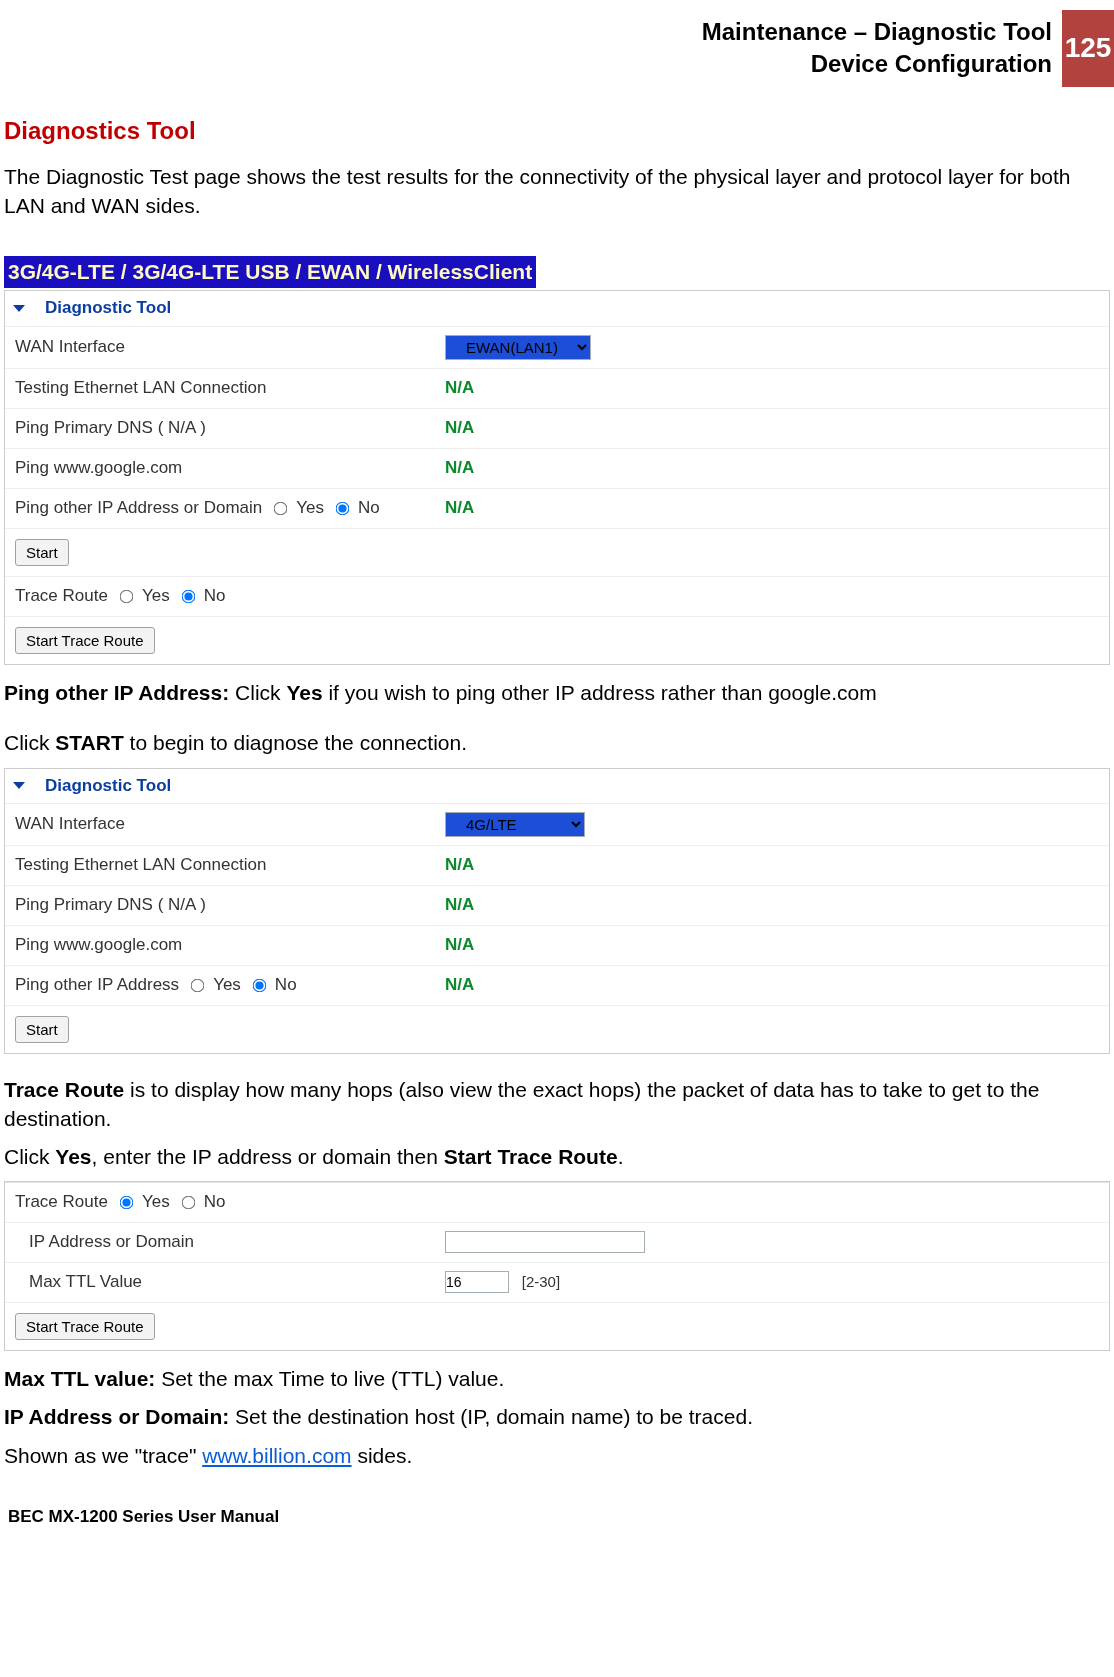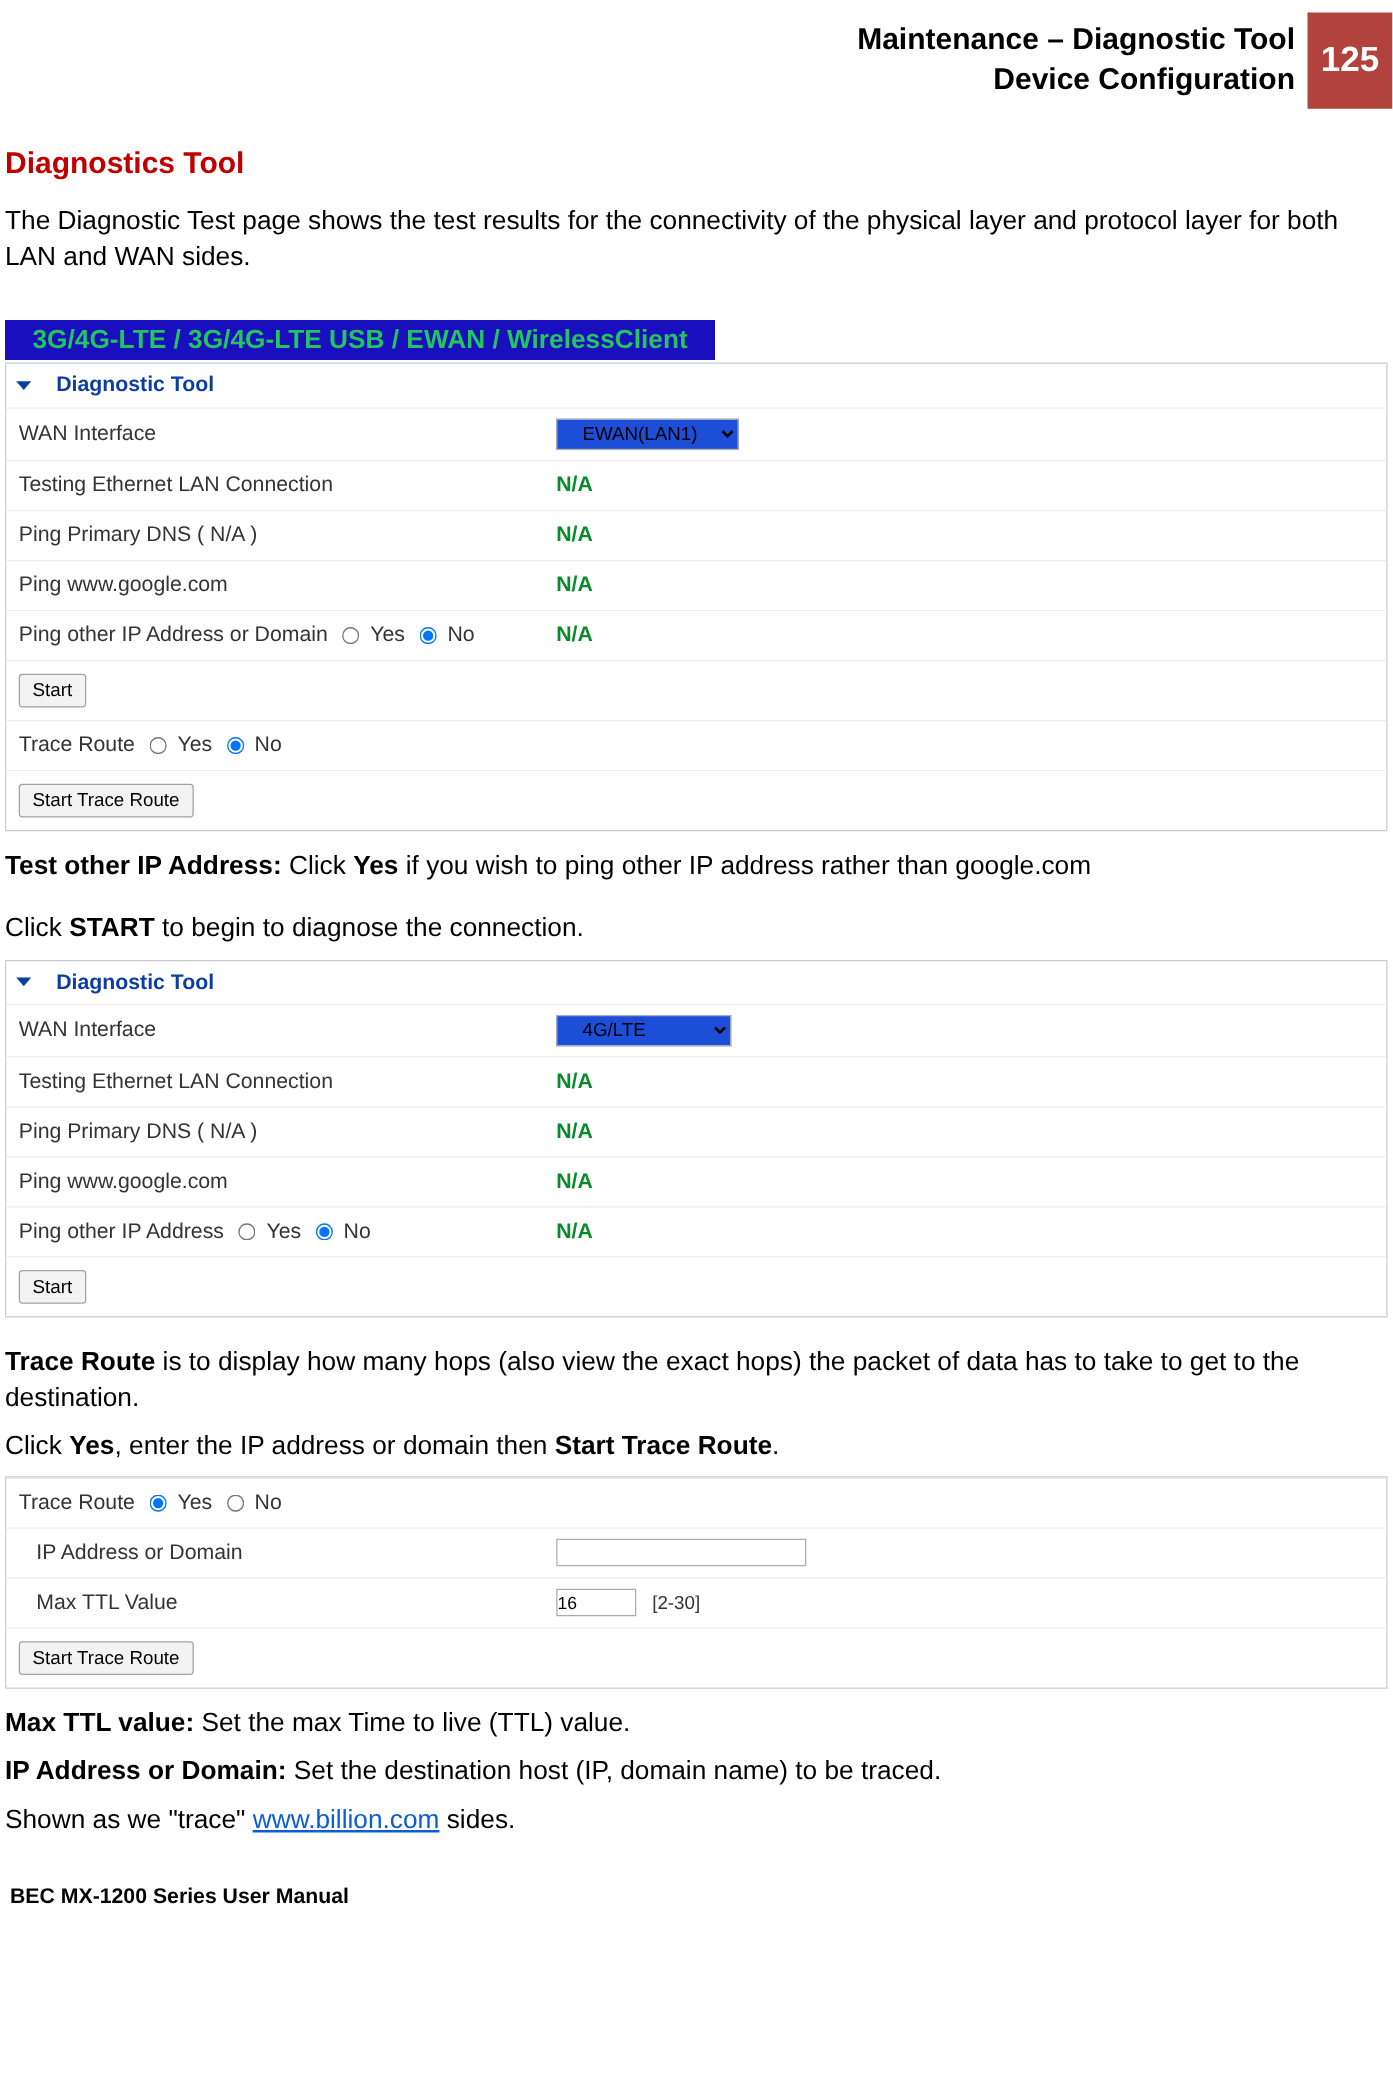--- a/index.html
+++ b/index.html
@@ -22,39 +22,39 @@
     font-weight: bold;
     font-size: 24px;
     padding: 6px 10px 6px 0;
     color: #000;
   }
   .header-pagenum {
     background: #b1423e;
     color: #fff;
     font-weight: bold;
     font-size: 28px;
-    width: 68px;
+    width: 52px;
     display: flex;
     align-items: center;
     justify-content: center;
   }
   .content { padding: 0 4px 0 4px; }
   .h-red {
     color: #c00000;
     font-weight: bold;
     font-size: 24px;
     margin: 18px 0 16px 0;
   }
   p { margin: 10px 0; }
   .banner {
     background: #1a0fbe;
-    color: #22c55e;
+    color: #fef9c3;
     font-weight: bold;
     display: inline-block;
-    padding: 2px 22px;
+    padding: 2px 4px;
     margin-top: 26px;
     font-size: 21px;
   }
   .panel {
     border: 1px solid #ccc;
     margin: 2px 0 14px 0;
     background: #fff;
     font-size: 17px;
   }
   .panel-head {
@@ -194,21 +194,21 @@
       <span>No</span>
     </div>
     <div class="cell-r"></div>
   </div>
   <div class="btnrow">
     <button class="fake">Start Trace Route</button>
   </div>
 </div>
 
 <p>
-  <span class="bold">Test other IP Address:</span><span> Click </span><span class="bold">Yes</span><span> if you wish to ping other IP address rather than google.com</span>
+  <span class="bold">Ping other IP Address:</span><span> Click </span><span class="bold">Yes</span><span> if you wish to ping other IP address rather than google.com</span>
 </p>
 
 <p class="para-block">
   <span>Click </span><span class="bold">START</span><span> to begin to diagnose the connection.</span>
 </p>
 
 
 <div class="panel">
   <div class="panel-head">
     <span class="caret"></span>

